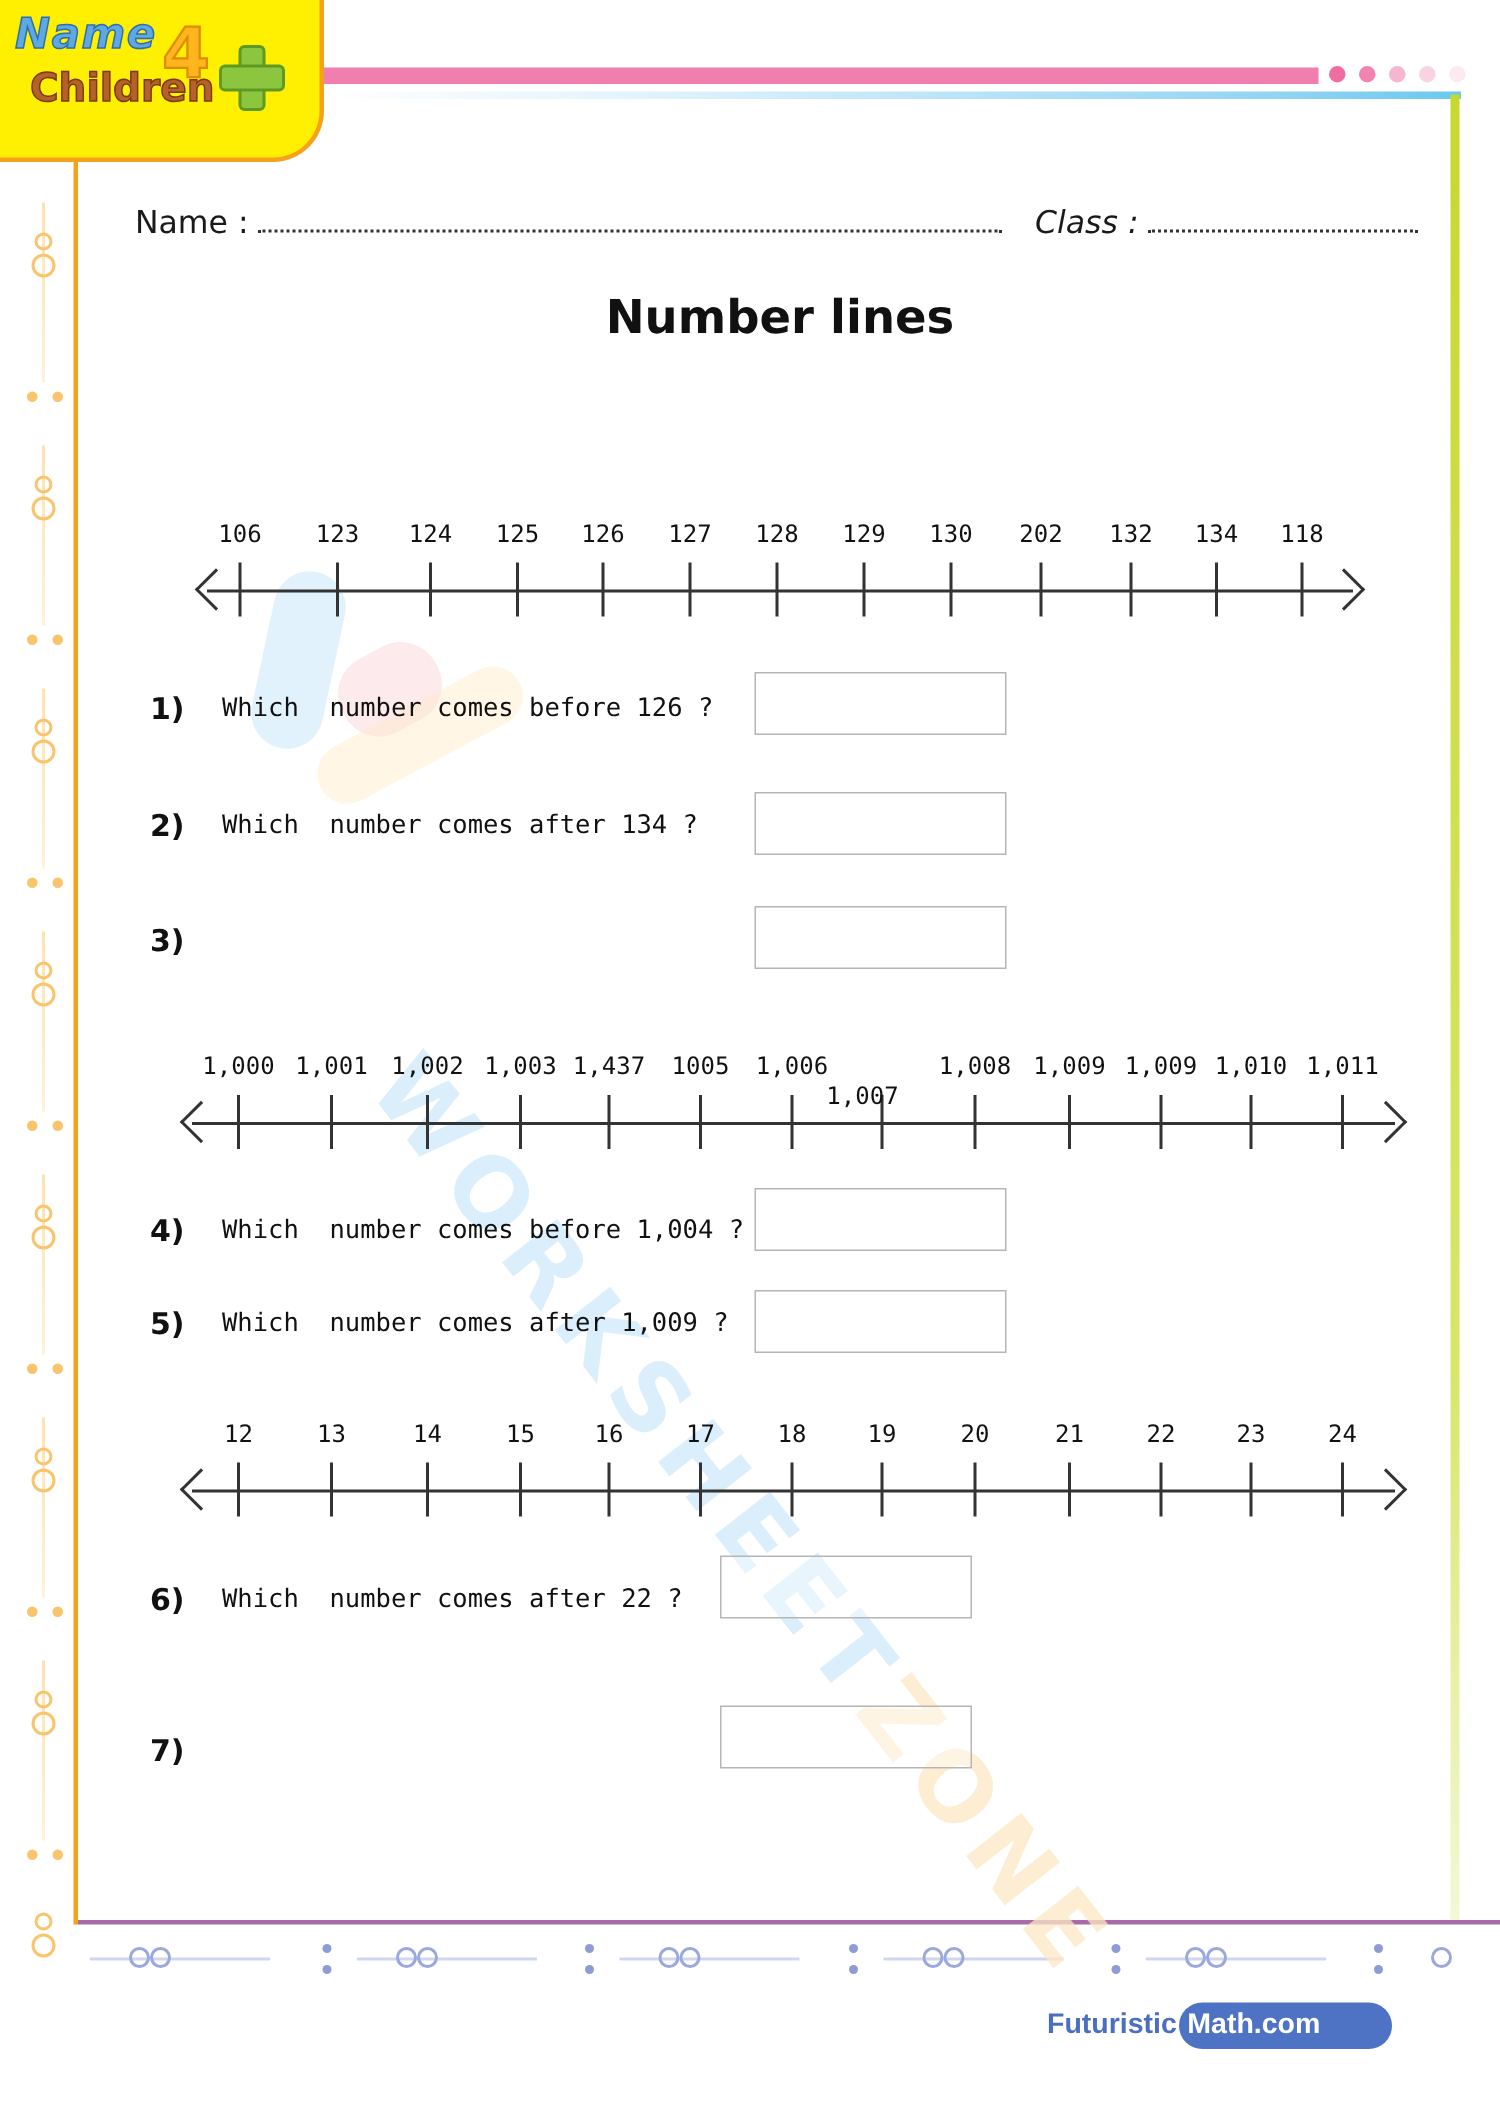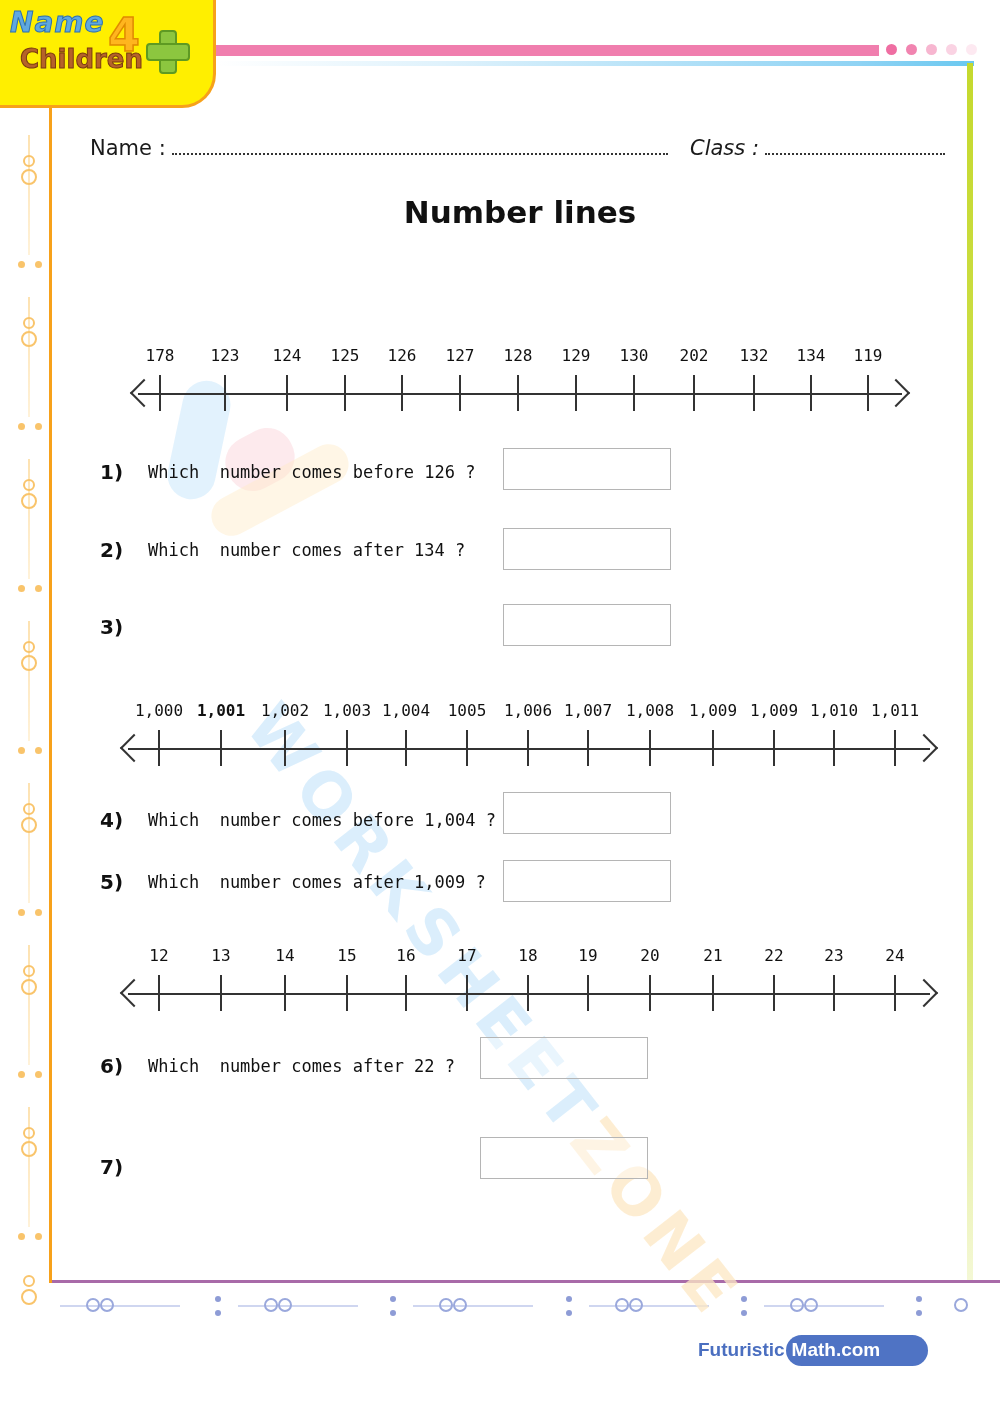--- a/index.html
+++ b/index.html
@@ -247,21 +247,21 @@
 <div class="class-row">
   <span>Class :</span><span class="dotfill" style="width:180px"></span>
 </div>
 <div class="title">Number lines</div>
 
 <div class="nl" id="nl0" style="left:130px;top:358px;width:780px;">
   <div class="axis"></div>
   <div class="arrow-l"></div>
   <div class="arrow-r"></div>
 <div class="tick" style="left: 29px;"></div>
-    <span class="tick-label" style="left: 30px;">178</span>
+    <span class="tick-label" style="left: 30px;">106</span>
     <div class="tick" style="left: 94px;"></div>
     <span class="tick-label" style="left: 95px;">123</span>
     <div class="tick" style="left: 156px;"></div>
     <span class="tick-label" style="left: 157px;">124</span>
     <div class="tick" style="left: 214px;"></div>
     <span class="tick-label" style="left: 215px;">125</span>
     <div class="tick" style="left: 271px;"></div>
     <span class="tick-label" style="left: 272px;">126</span>
     <div class="tick" style="left: 329px;"></div>
     <span class="tick-label" style="left: 330px;">127</span>
@@ -271,43 +271,43 @@
     <span class="tick-label" style="left: 446px;">129</span>
     <div class="tick" style="left: 503px;"></div>
     <span class="tick-label" style="left: 504px;">130</span>
     <div class="tick" style="left: 563px;"></div>
     <span class="tick-label" style="left: 564px;">202</span>
     <div class="tick" style="left: 623px;"></div>
     <span class="tick-label" style="left: 624px;">132</span>
     <div class="tick" style="left: 680px;"></div>
     <span class="tick-label" style="left: 681px;">134</span>
     <div class="tick" style="left: 737px;"></div>
-    <span class="tick-label" style="left: 738px;">119</span>
+    <span class="tick-label" style="left: 738px;">118</span>
   </div>
 
 <div class="nl" id="nl1" style="left:120px;top:713px;width:818px;">
   <div class="axis"></div>
   <div class="arrow-l"></div>
   <div class="arrow-r"></div>
 <div class="tick" style="left: 38px;"></div>
     <span class="tick-label" style="left: 39px;">1,000</span>
     <div class="tick" style="left: 100px;"></div>
-    <span class="tick-label" style="left: 101px; font-weight: bold;">1,001</span>
+    <span class="tick-label" style="left: 101px;">1,001</span>
     <div class="tick" style="left: 164px;"></div>
     <span class="tick-label" style="left: 165px;">1,002</span>
     <div class="tick" style="left: 226px;"></div>
     <span class="tick-label" style="left: 227px;">1,003</span>
     <div class="tick" style="left: 285px;"></div>
-    <span class="tick-label" style="left: 286px;">1,004</span>
+    <span class="tick-label" style="left: 286px;">1,437</span>
     <div class="tick" style="left: 346px;"></div>
     <span class="tick-label" style="left: 347px;">1005</span>
     <div class="tick" style="left: 407px;"></div>
     <span class="tick-label" style="left: 408px;">1,006</span>
     <div class="tick" style="left: 467px;"></div>
-    <span class="tick-label" style="left: 468px;">1,007</span>
+    <span class="tick-label" style="left: 455px; margin-top: 20px;">1,007</span>
     <div class="tick" style="left: 529px;"></div>
     <span class="tick-label" style="left: 530px;">1,008</span>
     <div class="tick" style="left: 592px;"></div>
     <span class="tick-label" style="left: 593px;">1,009</span>
     <div class="tick" style="left: 653px;"></div>
     <span class="tick-label" style="left: 654px;">1,009</span>
     <div class="tick" style="left: 713px;"></div>
     <span class="tick-label" style="left: 714px;">1,010</span>
     <div class="tick" style="left: 774px;"></div>
     <span class="tick-label" style="left: 775px;">1,011</span>

